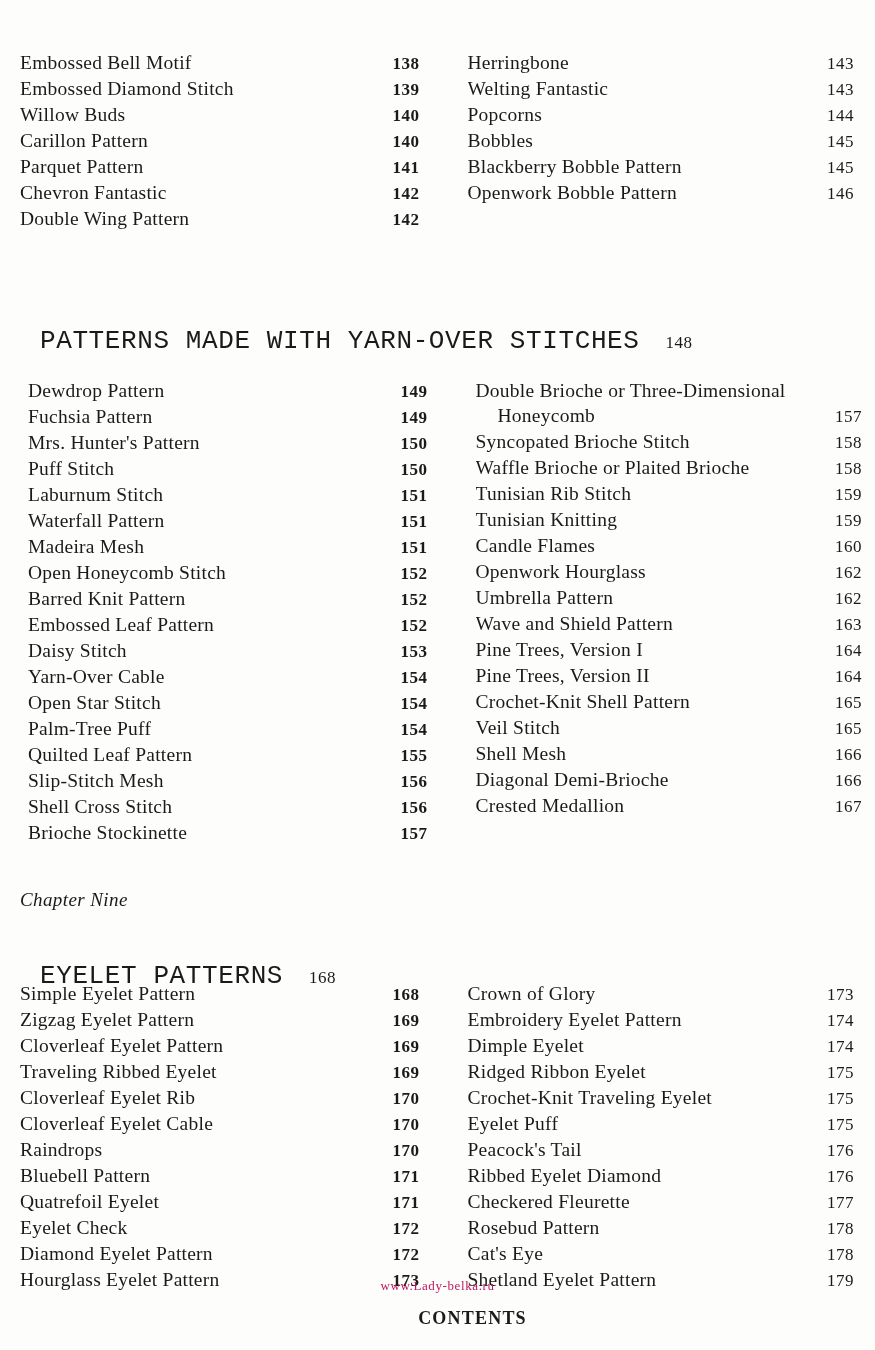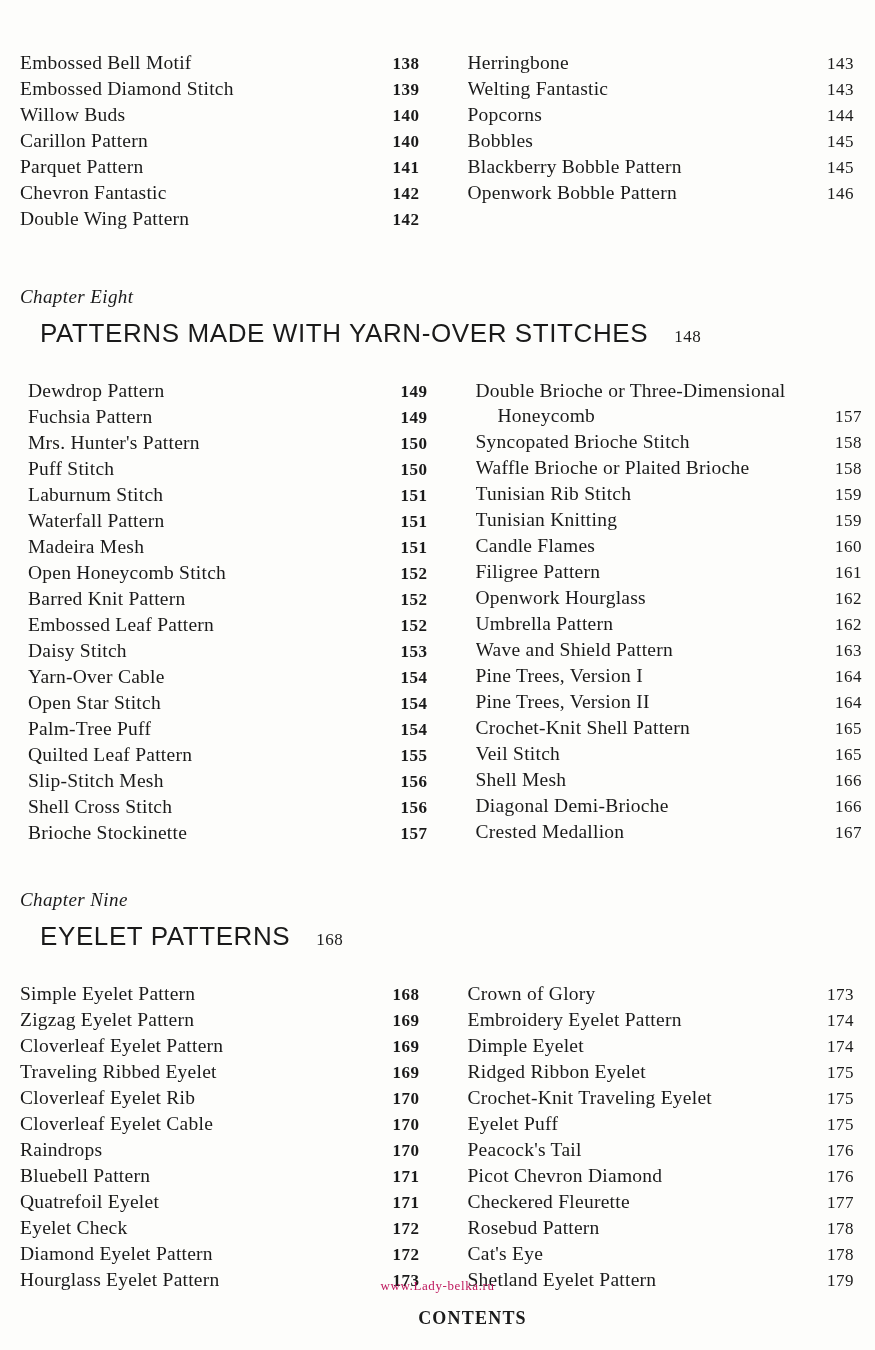--- a/index.html
+++ b/index.html
@@ -73,21 +73,22 @@
   }
   .chapter-title-row {
     display: flex;
     align-items: baseline;
     padding-left: 40px;
   }
   .chapter-title {
     font-size: 26px;
     letter-spacing: 0.6px;
     font-weight: normal;
-    font-family: Liberation Sans, sans-serif;
+    font-family: Liberation Mono, monospace;
+    margin-top: 40px;
   }
   .chapter-title-row .pg {
     font-size: 17px;
     letter-spacing: 0.5px;
     margin-left: 26px;
   }
 
   
   #block-one { position: absolute; top: 50px; left: 0; width: 875px; }
   #chapter8 { position: absolute; top: 286px; left: 0; width: 875px; }
@@ -189,21 +190,20 @@
         </div>
         <div class="entry">
           <span class="title">Openwork Bobble Pattern</span>
           <span class="spacer"></span>
           <span class="pg">146</span>
         </div>
       </div>
   </div>
 
   <div id="chapter8">
-    <div class="chapter-label">Chapter Eight</div>
     <div class="chapter-title-row">
       <div class="chapter-title">PATTERNS MADE WITH YARN-OVER STITCHES</div>
       <div class="pg">148</div>
     </div>
   </div>
 
   <div class="entries" id="block-eight">
     <div class="col col-left">
         <div class="entry">
           <span class="title">Dewdrop Pattern</span>
@@ -324,25 +324,20 @@
         </div>
         <div class="entry">
           <span class="title">Tunisian Knitting</span>
           <span class="spacer"></span>
           <span class="pg">159</span>
         </div>
         <div class="entry">
           <span class="title">Candle Flames</span>
           <span class="spacer"></span>
           <span class="pg">160</span>
-        </div>
-        <div class="entry">
-          <span class="title">Filigree Pattern</span>
-          <span class="spacer"></span>
-          <span class="pg">161</span>
         </div>
         <div class="entry">
           <span class="title">Openwork Hourglass</span>
           <span class="spacer"></span>
           <span class="pg">162</span>
         </div>
         <div class="entry">
           <span class="title">Umbrella Pattern</span>
           <span class="spacer"></span>
           <span class="pg">162</span>
@@ -491,21 +486,21 @@
           <span class="title">Eyelet Puff</span>
           <span class="spacer"></span>
           <span class="pg">175</span>
         </div>
         <div class="entry">
           <span class="title">Peacock's Tail</span>
           <span class="spacer"></span>
           <span class="pg">176</span>
         </div>
         <div class="entry">
-          <span class="title">Picot Chevron Diamond</span>
+          <span class="title">Ribbed Eyelet Diamond</span>
           <span class="spacer"></span>
           <span class="pg">176</span>
         </div>
         <div class="entry">
           <span class="title">Checkered Fleurette</span>
           <span class="spacer"></span>
           <span class="pg">177</span>
         </div>
         <div class="entry">
           <span class="title">Rosebud Pattern</span>

